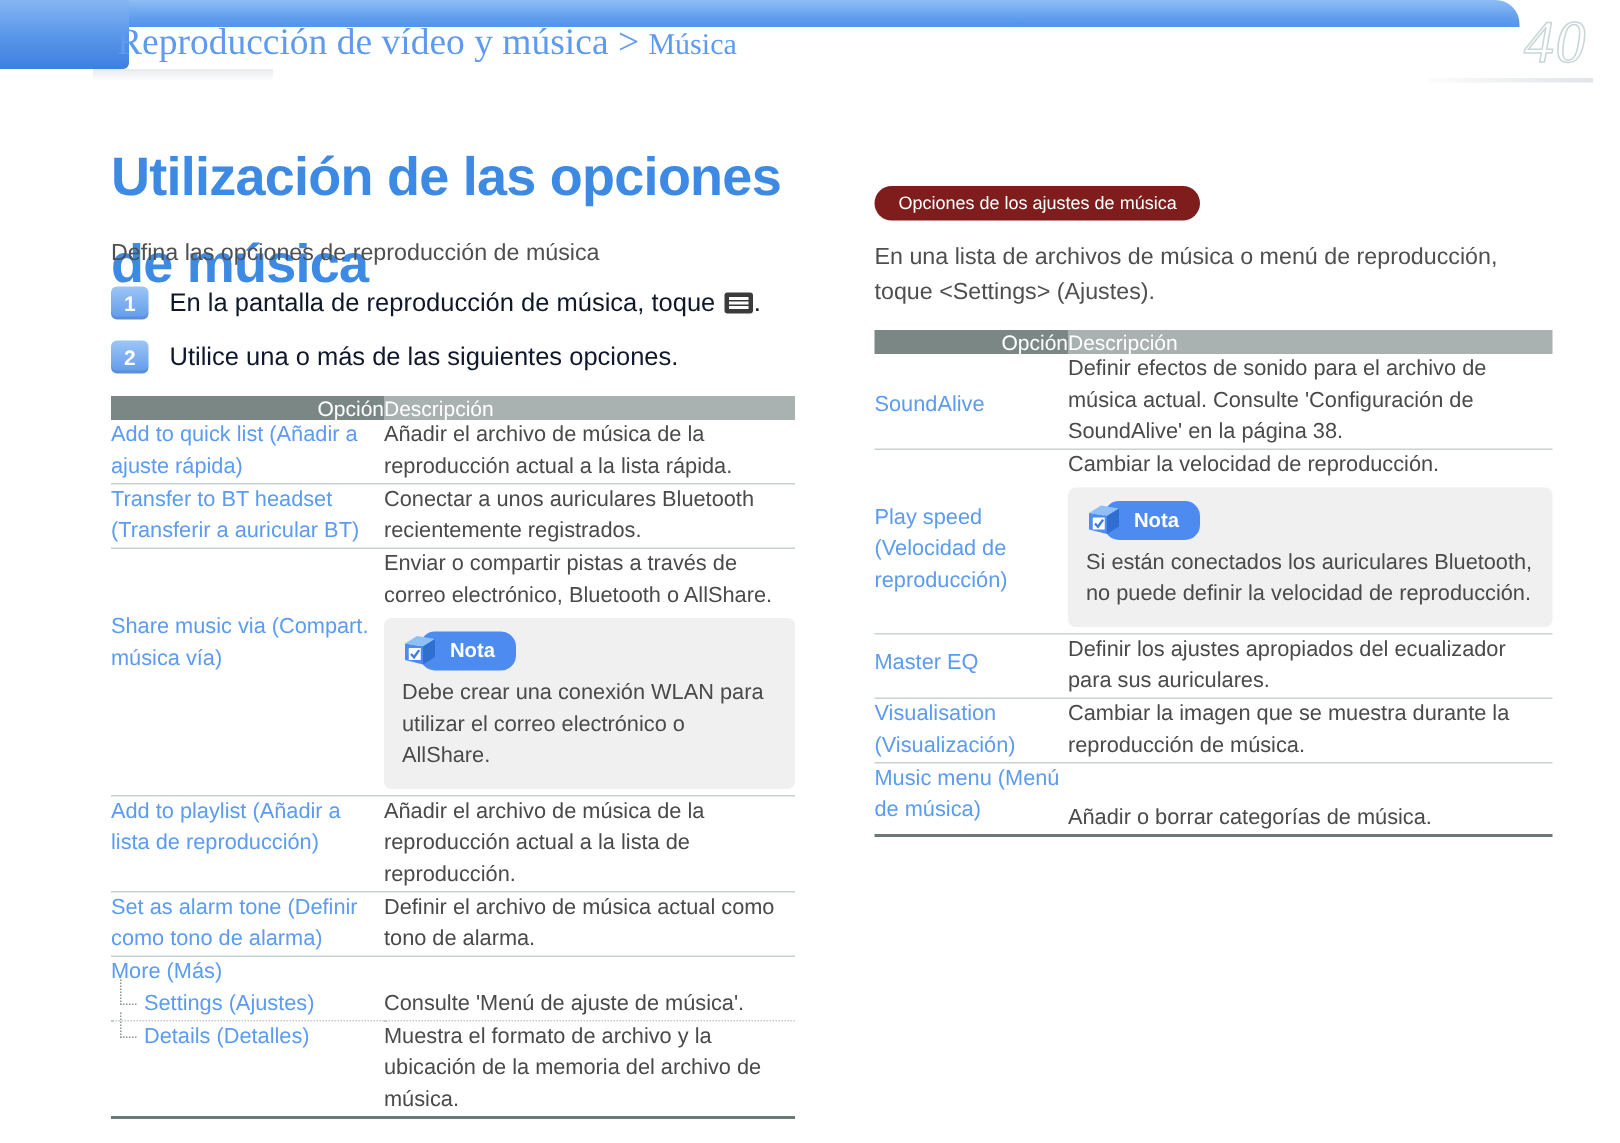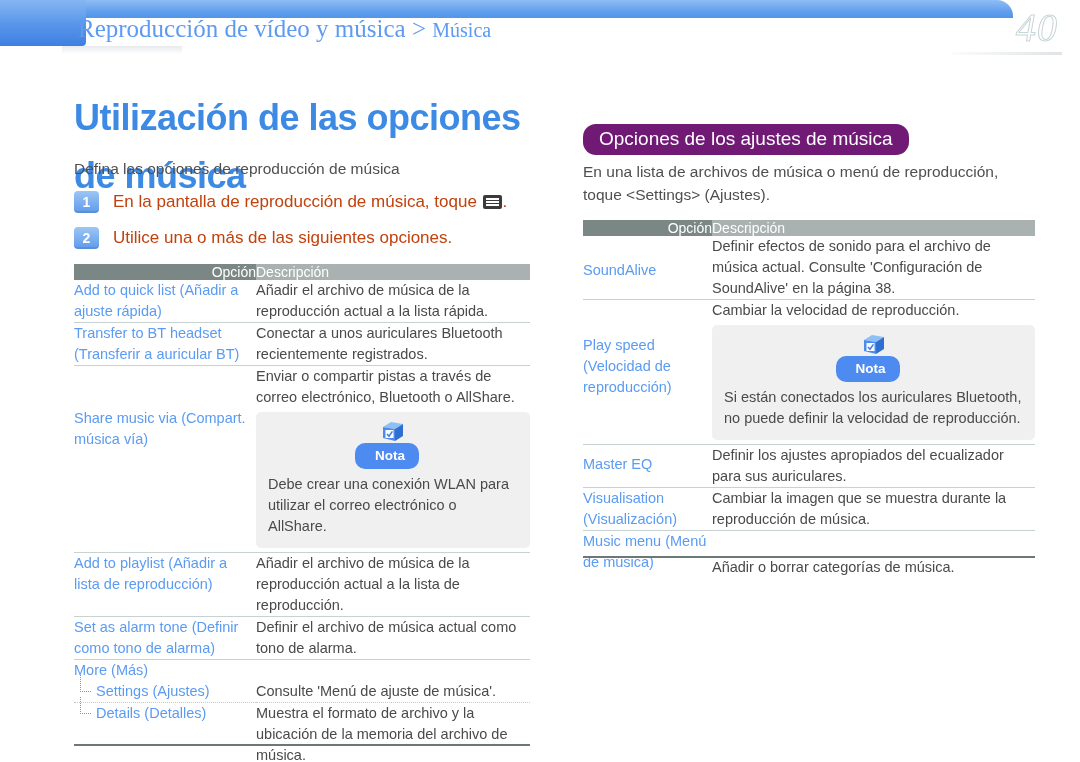--- a/index.html
+++ b/index.html
@@ -66,37 +66,37 @@
 
   
   .step{position:absolute;left:74px;display:flex;align-items:flex-start;gap:14px;}
   .step-num{
     width:25px;height:22px;flex:0 0 auto;
     background:linear-gradient(to bottom,#9cc6f5,#5f9aea);
     border-radius:4px;color:#ffffff;font-weight:bold;font-size:14px;
     display:flex;align-items:center;justify-content:center;
     box-shadow:inset 0 -2px 0 rgba(0,0,0,.08);
   }
-  .step-text{font-size:17px;color:#c2410c;white-space:nowrap;line-height:22px;}
+  .step-text{font-size:17px;color:#0f172a;white-space:nowrap;line-height:22px;}
   #step-1{top:191px;}
   #step-2{top:227px;}
   .menu-icon{
     display:inline-block;width:19px;height:14px;vertical-align:-2px;
     background:#3b3b3b;border-radius:2px;position:relative;margin:0 1px;
   }
   .menu-icon i{position:absolute;left:3px;height:2px;background:#ffffff;display:block;}
   .menu-icon i:nth-child(1){top:3px;width:13px;}
   .menu-icon i:nth-child(2){top:6px;width:13px;}
   .menu-icon i:nth-child(3){top:9px;width:13px;}
 
   
   #section-badge{
     position:absolute;left:583px;top:124px;
-    background:#701a75;color:#ffffff;border-radius:13px;
-    padding:4px 16px 5px;font-size:19px;white-space:nowrap;
+    background:#7f1d1d;color:#ffffff;border-radius:13px;
+    padding:4px 16px 5px;font-size:12px;white-space:nowrap;
   }
   #section-intro{
     position:absolute;left:583px;top:160px;width:450px;
     font-size:15.5px;line-height:23px;color:#4f4f4f;
   }
 
   
   .opt-table{position:absolute;border-collapse:collapse;table-layout:fixed;}
   .opt-table td,.opt-table th{vertical-align:top;padding:0;}
   .hdr-opt{background:#7b8784;color:#ffffff;font-weight:normal;text-align:right;
@@ -114,21 +114,21 @@
   #right-table .c1{width:129px;}
 
   .table-bottom{position:absolute;height:2px;background:#6c7877;}
   #left-bottom{left:74px;top:750px;width:456px;}
   #right-bottom{left:583px;top:607px;width:452px;}
 
   
   .nota{
     background:#f0f0f0;border-radius:5px;padding:9px 12px 11px 12px;margin:4px 0 4px 0;
   }
-  .nota-head{display:flex;align-items:center;gap:0px;margin-bottom:5px;position:relative;flex-direction:column;}
+  .nota-head{display:flex;align-items:center;gap:0px;margin-bottom:5px;position:relative;}
   .nota-cube{
     width:24px;height:22px;position:relative;flex:0 0 auto;z-index:2;
   }
   .nota-pill{
     background:#4d8bf0;color:#ffffff;font-size:13.5px;font-weight:bold;
     border-radius:10px;padding:2px 14px 3px 20px;margin-left:-12px;
   }
   .nota-body{font-size:14.5px;line-height:21px;color:#4a4a4a;}
 
   

